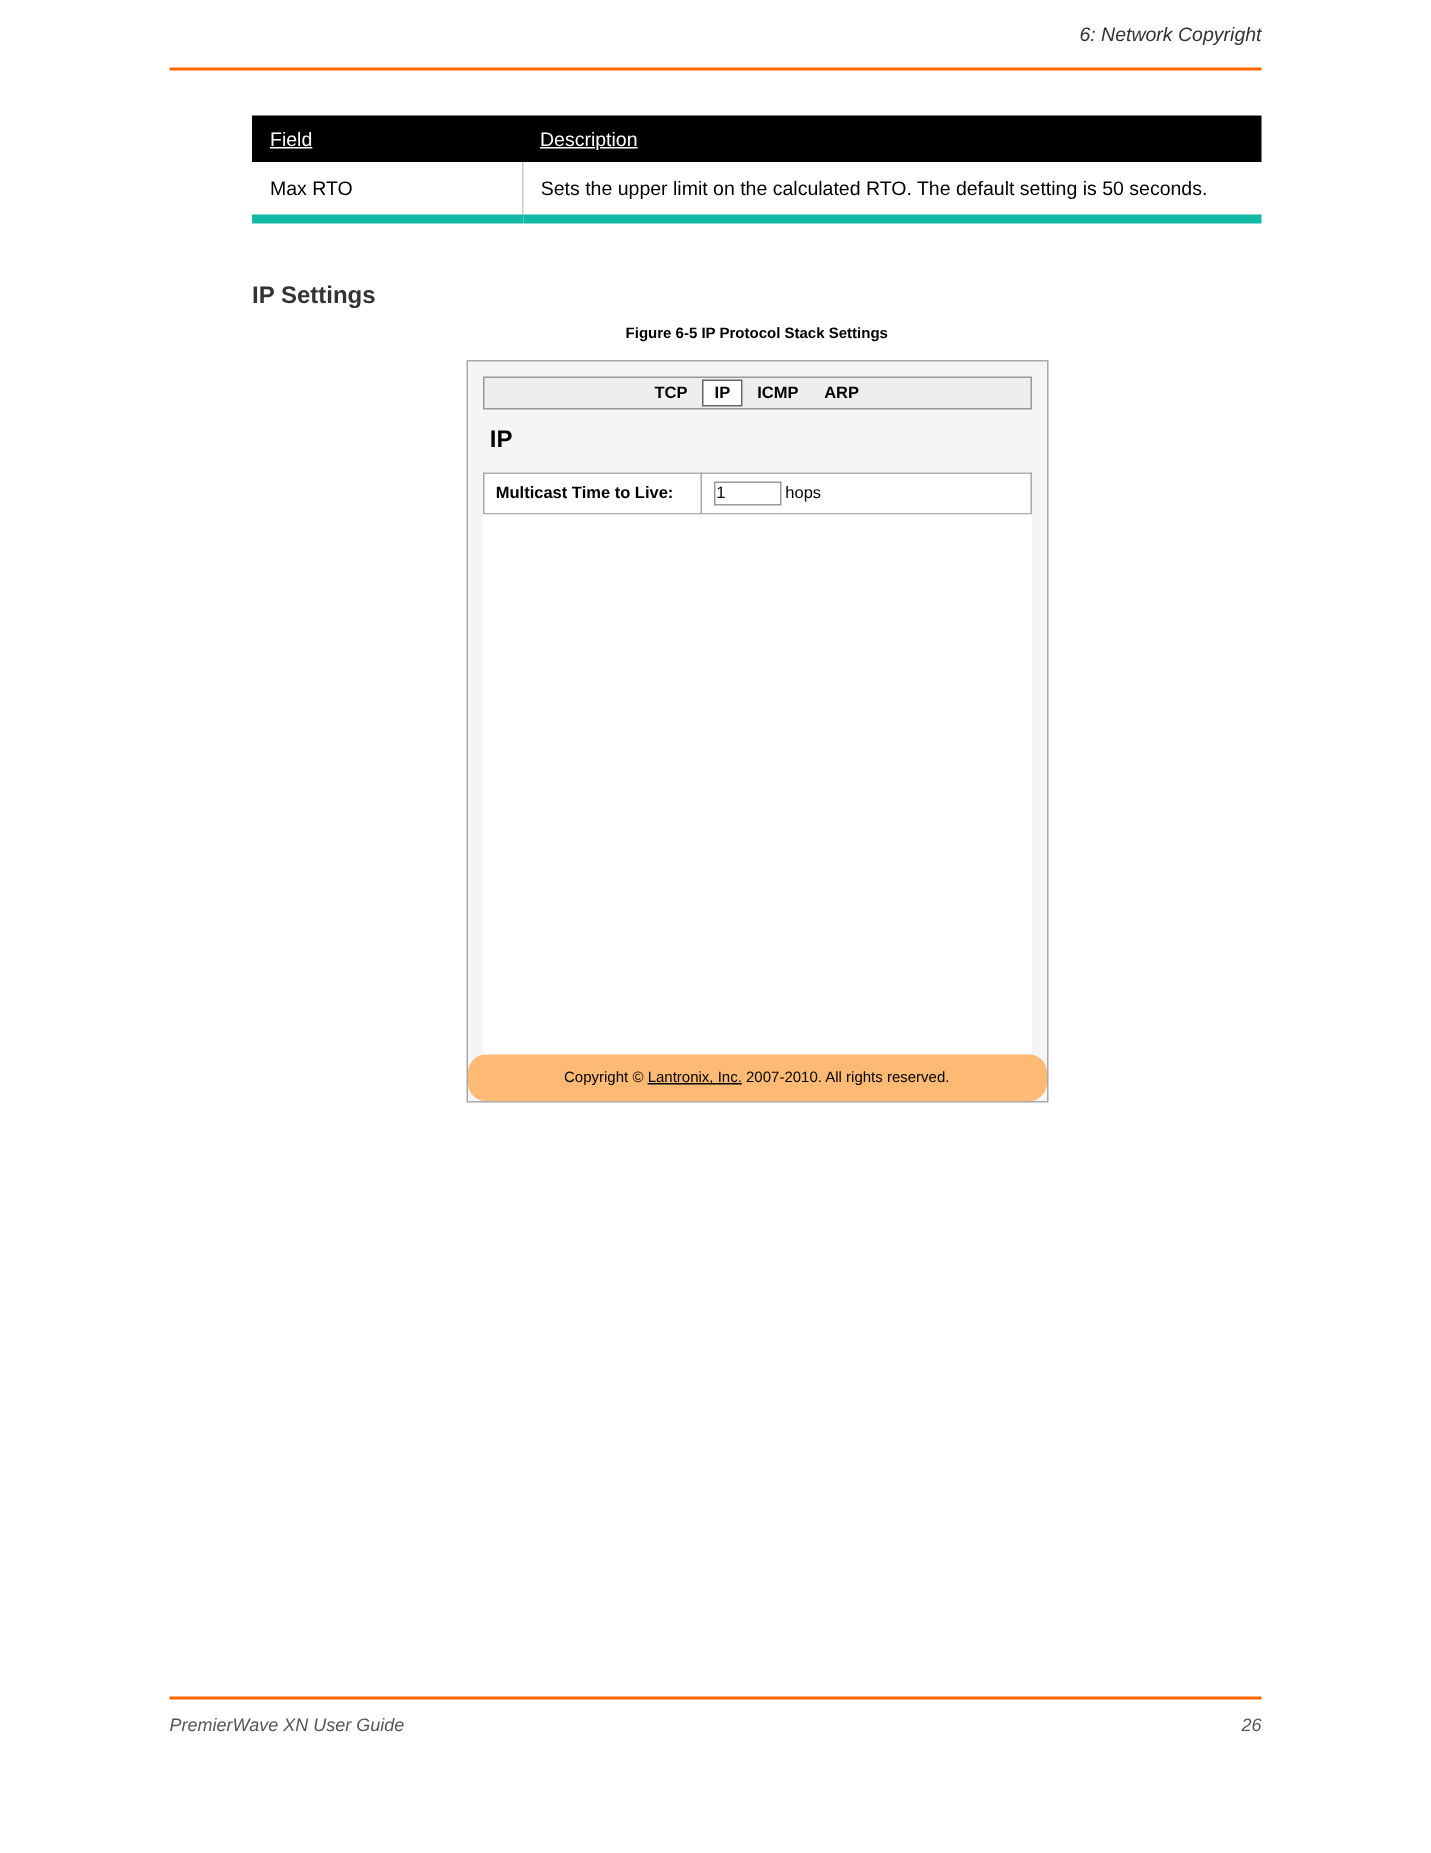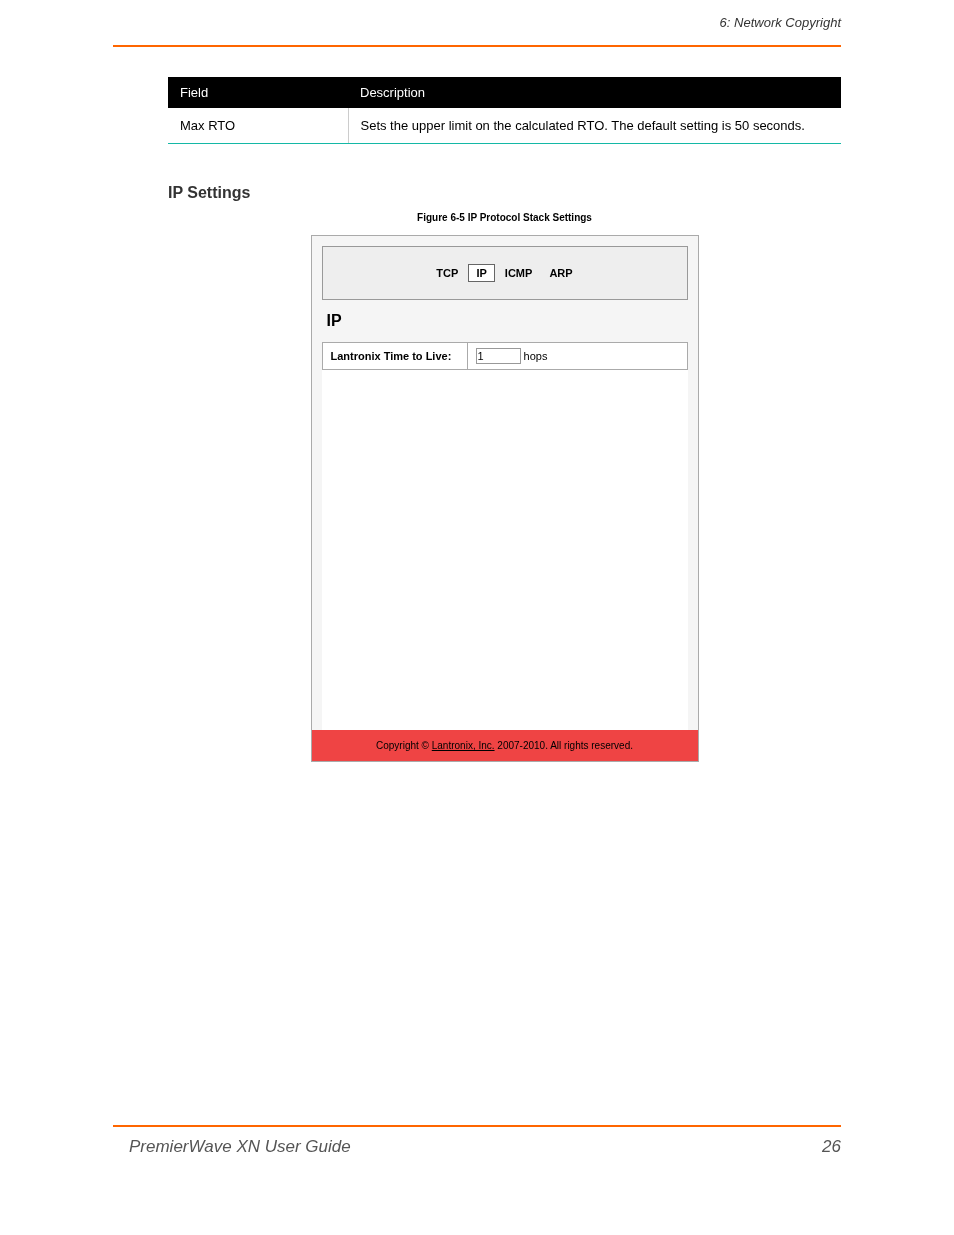--- a/index.html
+++ b/index.html
@@ -37,27 +37,28 @@
       width: 100%;
       border-collapse: collapse;
       font-size: 13px;
     }
     .field-table th {
       background: #000;
       color: #fff;
       padding: 8px 12px;
       text-align: left;
       font-weight: normal;
+      text-decoration: underline;
     }
     .field-table th:first-child {
       width: 180px;
     }
     .field-table td {
       padding: 10px 12px;
-      border-bottom: 1px solid #14b8a6;
+      border-bottom: 6px solid #14b8a6;
       vertical-align: top;
     }
     .field-table td:first-child {
       border-right: 1px solid #ccc;
     }
     .ip-section {
       margin-top: 40px;
       margin-left: 55px;
     }
     .ip-heading {
@@ -80,21 +81,21 @@
     .figure-box {
       width: 388px;
       margin: 0 auto;
       border: 1px solid #aaa;
       background: #f5f5f5;
       padding: 10px 10px 0 10px;
     }
     .tabs-box {
       border: 1px solid #999;
       background: #eee;
-      padding: 20px;
+      padding: 4px;
       text-align: center;
       font-size: 11px;
       font-weight: bold;
       margin-bottom: 12px;
     }
     .tabs-box .tab {
       padding: 2px 7px;
       cursor: pointer;
     }
     .tabs-box .tab.active {
@@ -126,46 +127,46 @@
       width: 45px;
       font-size: 11px;
       padding: 1px;
       border: 1px solid #999;
     }
     .white-space {
       height: 360px;
       background: #fff;
     }
     .footer-copy {
-      background: #ef4444;
+      background: #fdba74;
       text-align: center;
       font-size: 10px;
       padding: 10px 0;
       margin: 0 -10px;
+      border-radius: 12px;
     }
     .footer-copy .link {
       text-decoration: underline;
     }
     .bottom-section {
       position: absolute;
       bottom: 78px;
       left: 113px;
       right: 113px;
     }
     .bottom-rule {
       border-top: 2px solid #ff6600;
       margin-bottom: 10px;
     }
     .bottom-row {
       display: flex;
       justify-content: space-between;
-      font-size: 17px;
+      font-size: 12px;
       font-style: italic;
       color: #555;
-      margin-left: 16px;
     }
   </style>
 </head>
 <body>
 
 <div class="page-container">
   <div class="header-right">6: Network Copyright</div>
   <div class="top-rule"></div>
 
   <div class="table-wrapper">
@@ -193,21 +194,21 @@
       <div class="tabs-box">
         <span class="tab">TCP</span>
         <span class="tab active">IP</span>
         <span class="tab">ICMP</span>
         <span class="tab">ARP</span>
       </div>
       <div class="ip-title">IP</div>
       <table class="ttl-table">
         <tbody>
             <tr>
-          <td>Lantronix Time to Live:</td>
+          <td>Multicast Time to Live:</td>
           <td>
             <input class="ttl-input" type="text" value="1" style="">
             <span>hops</span>
           </td>
         </tr>
       </tbody>
         </table>
       <div class="white-space"></div>
       <div class="footer-copy">
         <span>Copyright © </span><span class="link">Lantronix, Inc.</span><span> 2007-2010. All rights reserved.</span>

